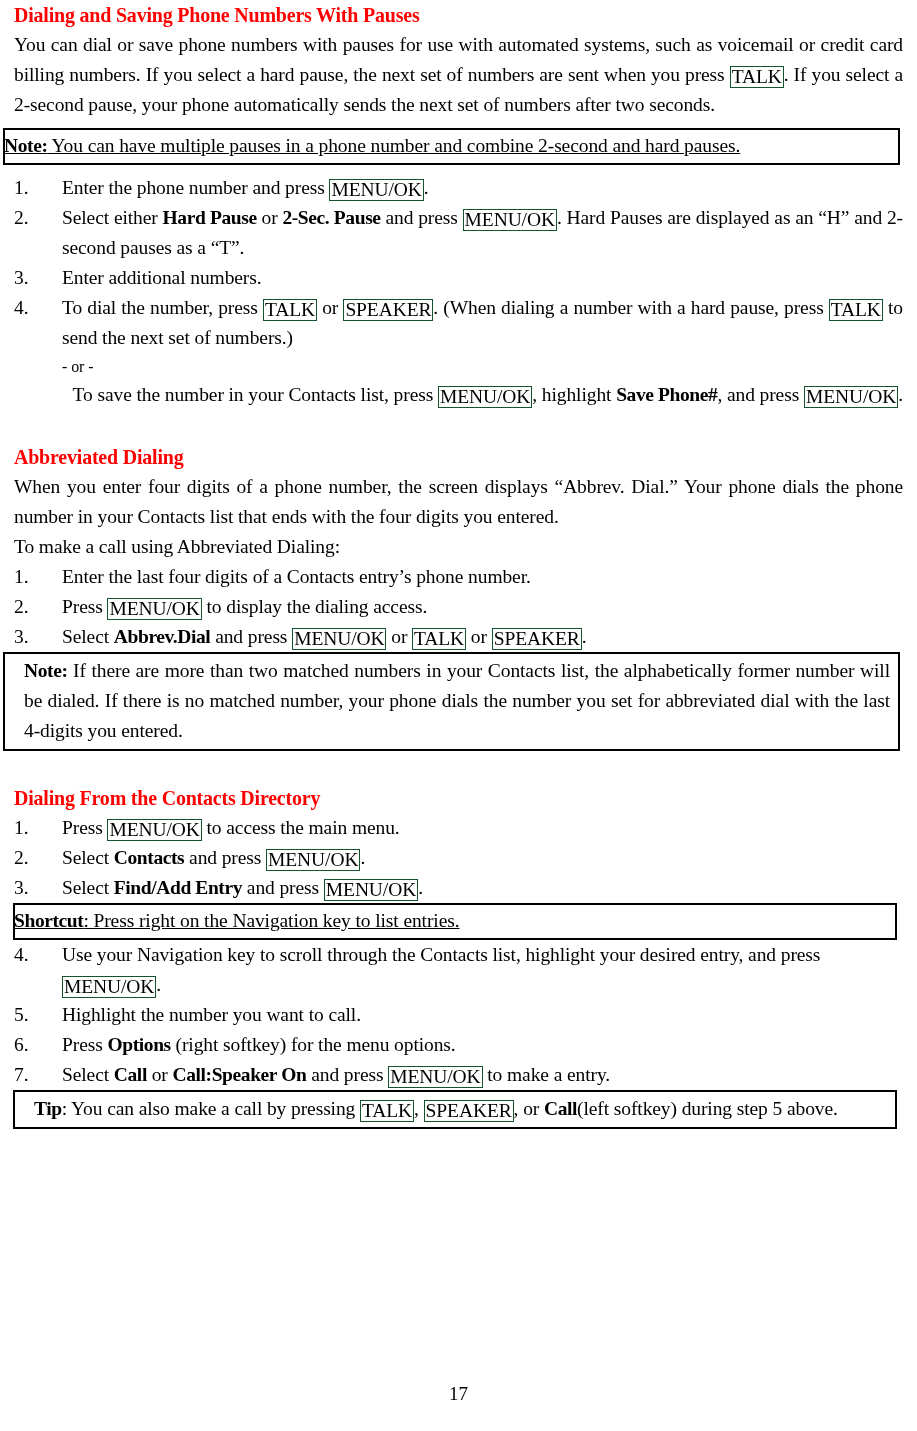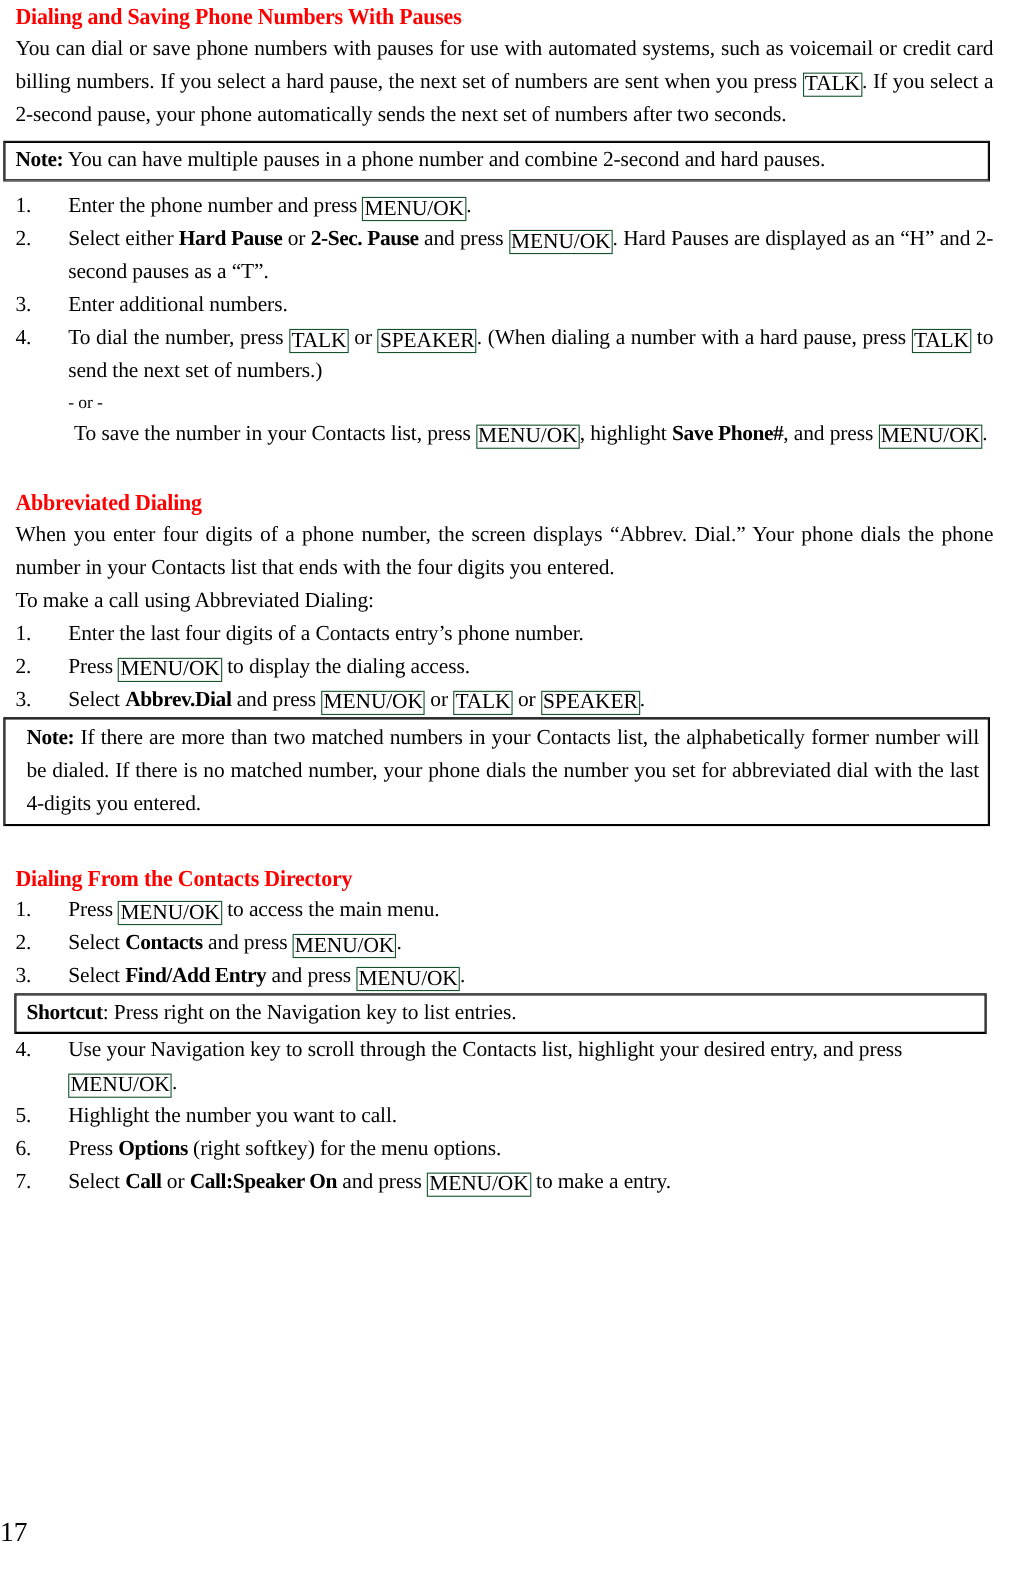--- a/index.html
+++ b/index.html
@@ -72,21 +72,21 @@
     position: absolute;
     left: 0;
     top: 0;
     width: 34px;
     text-align: left;
     font-size: 19.5px;
     line-height: 30px;
   }
   .sub-line {
     display: block;
-    text-align: center;
+    text-align: right;
     font-family: Liberation Serif, serif;
   }
   .or-line {
     display: block;
     font-size: 16px;
     line-height: 27px;
     text-align: left;
   }
 
   
@@ -127,33 +127,35 @@
   }
   .callout.note-inset {
     width: 884px;
     margin-left: -1px;
   }
   .callout .lead {
     font-weight: bold;
     letter-spacing: -0.4px;
   }
   .callout.single .inner {
-    padding: 2px 9px 3px 10px;
+    padding: 2px 9px 3px 0;
+    text-decoration: underline;
   }
 
   .spacer-lg { height: 34px; }
   .spacer-sm { height: 8px; }
 
   
   .page-number {
     position: absolute;
     left: 0;
     right: 0;
     top: 1383px;
-    font-size: 25px;
+    text-align: center;
+    font-size: 19px;
     line-height: 22px;
   }
 </style>
 </head>
 <body>
 
 <div class="page">
   <div class="content">
 
     <h2 class="section-heading">Dialing and Saving Phone Numbers With Pauses</h2>
@@ -244,17 +246,22 @@
         <span class="num">5.</span><span>Highlight the number you want to call.</span>
       </li>
       <li class="nojust">
         <span class="num">6.</span><span>Press </span><b class="term">Options</b><span> (right softkey) for the menu options.</span>
       </li>
       <li class="nojust">
         <span class="num">7.</span><span>Select </span><b class="term">Call</b><span> or </span><b class="term">Call:Speaker On</b><span> and press </span><span class="key">MENU/OK</span><span> to make a entry.</span>
       </li>
     </ol>
 
+    <div class="callout note-inset">
+      <div class="inner">
+        <span class="lead">Tip</span><span>: You can also make a call by pressing </span><span class="key">TALK</span><span>, </span><span class="key">SPEAKER</span><span>, or </span><b class="term">Call</b><span>(left softkey) during step 5 above.</span>
+      </div>
+    </div>
 
   </div>
 
   <div class="page-number">17</div>
 </div>
 
 </body></html>

